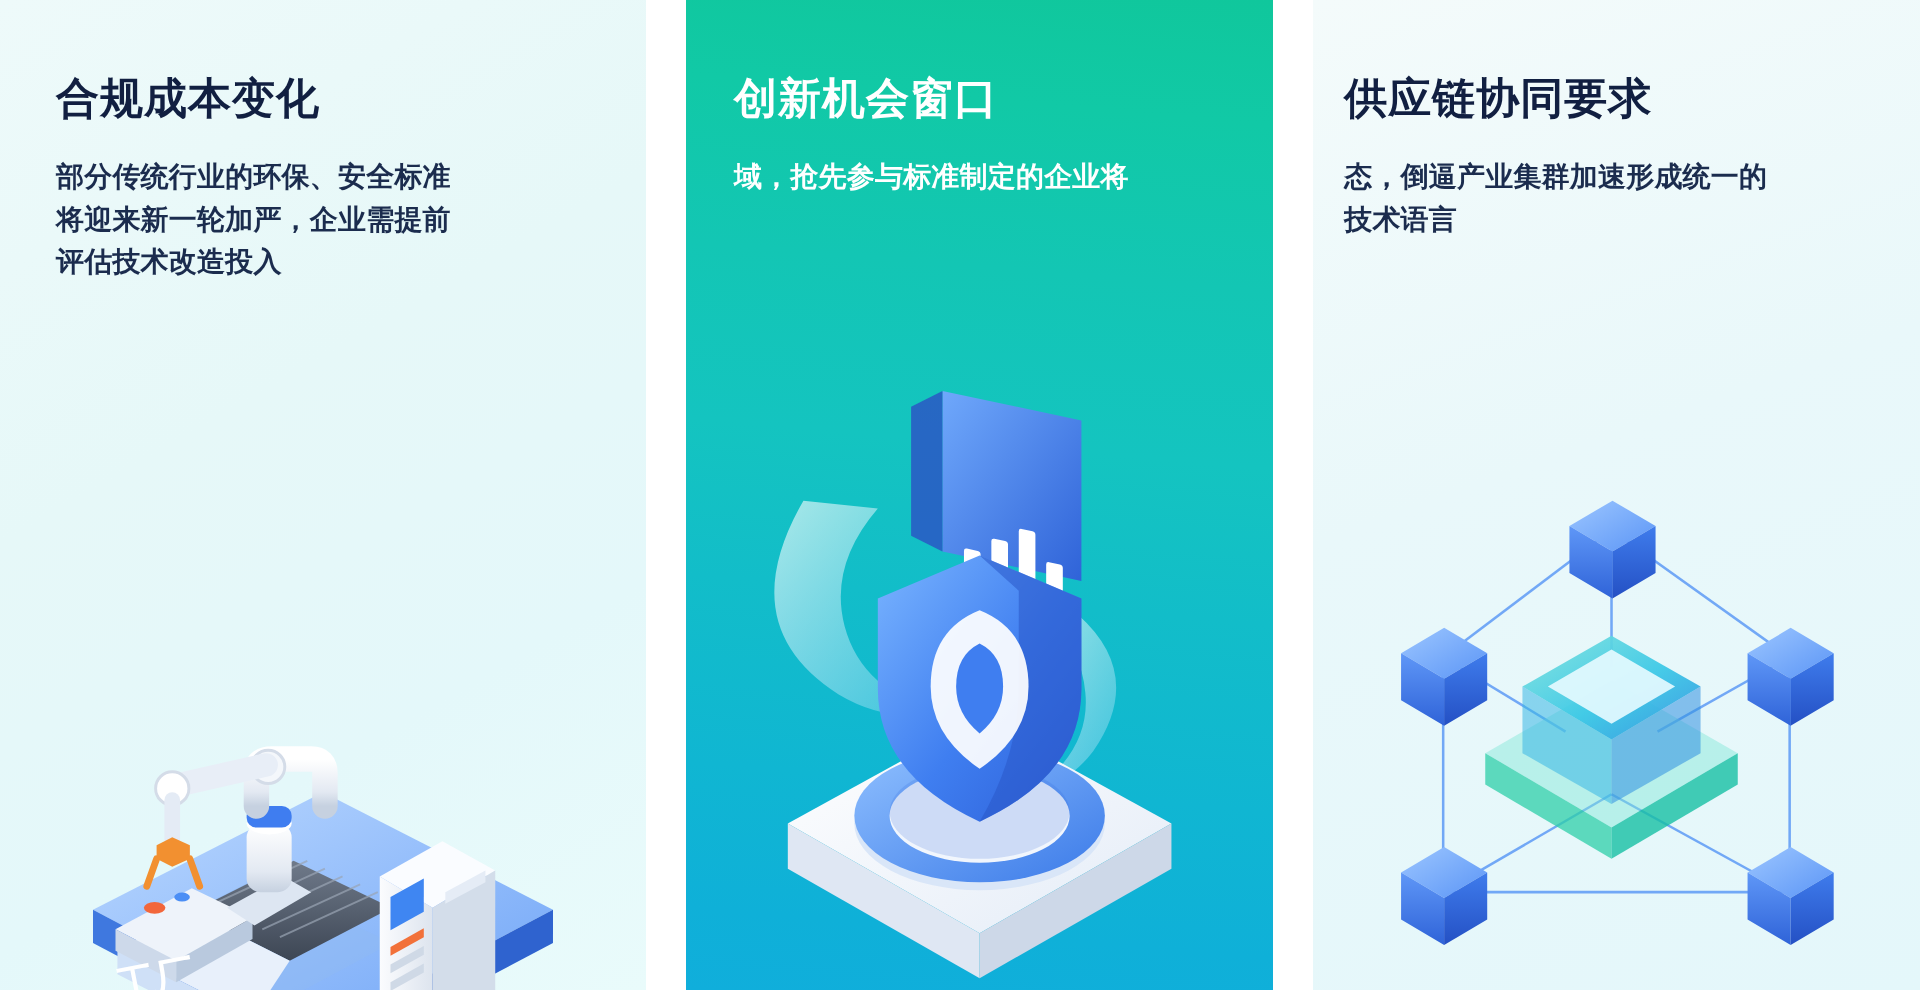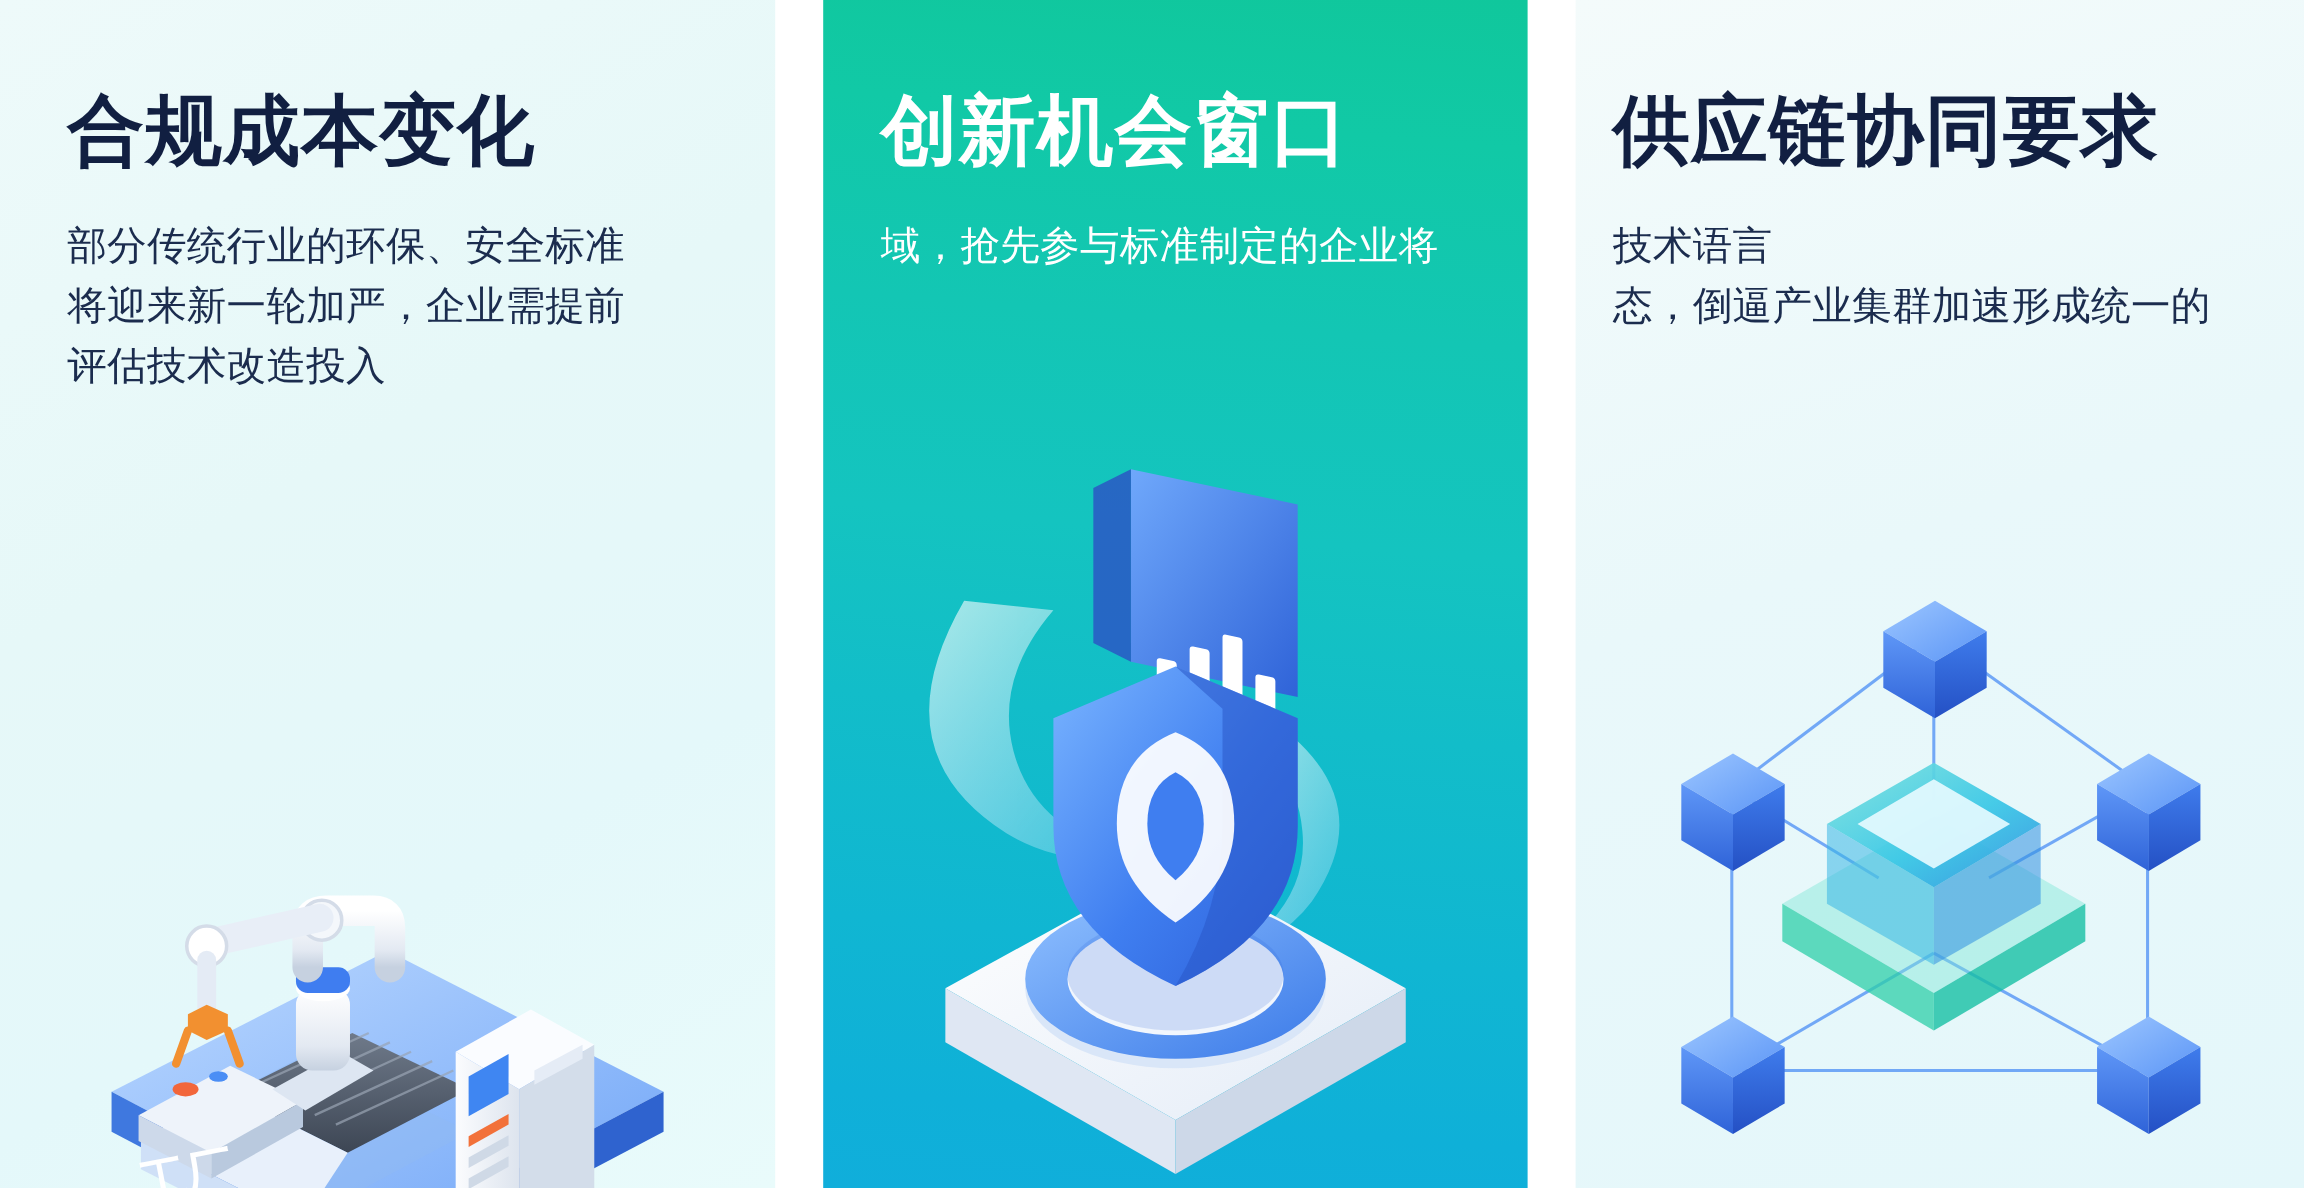--- a/index.html
+++ b/index.html
@@ -48,35 +48,35 @@
   .text-block {
     position: absolute;
     left: 0;
     right: 0;
   }
   .panel-1 .text-block { top: 74px;  padding: 0 56px; }
   .panel-2 .text-block { top: 74px;  padding: 0 48px; }
   .panel-3 .text-block { top: 74px;  padding: 0 31px; }
 
   .title {
-    font-size: 64px;
+    font-size: 43px;
     font-weight: 700;
     letter-spacing: 1px;
     line-height: 1.12;
     margin: 0 0 34px 0;
     white-space: nowrap;
   }
   .dark-title  { color: #111f41; }
   .light-title { color: #ffffff; }
 
   .body-text {
-    font-size: 33px;
+    font-size: 28px;
     line-height: 1.52;
     margin: 0;
-    font-weight: 400;
+    font-weight: 700;
     letter-spacing: 0.2px;
   }
   .dark-body  { color: #1b2c4e; }
   .light-body { color: #ffffff; }
 
   
   .art {
     position: absolute;
     bottom: 0;
     left: 0;
@@ -257,22 +257,22 @@
         </g>
       </svg>
     </div>
   </section>
 
   <div class="gap"></div>
 
   <section class="panel panel-3">
     <div class="text-block">
       <h1 class="title dark-title">供应链协同要求</h1>
+      <p class="body-text dark-body">态，倒逼产业集群加速形成统一的</p>
       <p class="body-text dark-body">技术语言</p>
-      <p class="body-text dark-body">态，倒逼产业集群加速形成统一的</p>
     </div>
 
     <div class="art">
       <svg viewBox="0 0 620 640" preserveAspectRatio="xMidYMax meet">
         <defs>
           <linearGradient id="p3cubeTop" x1="0" y1="0" x2="1" y2="1">
             <stop offset="0%" stop-color="#9cc6ff"></stop>
             <stop offset="100%" stop-color="#5b95f6"></stop>
           </linearGradient>
           <linearGradient id="p3cubeL" x1="0" y1="0" x2="0" y2="1">

